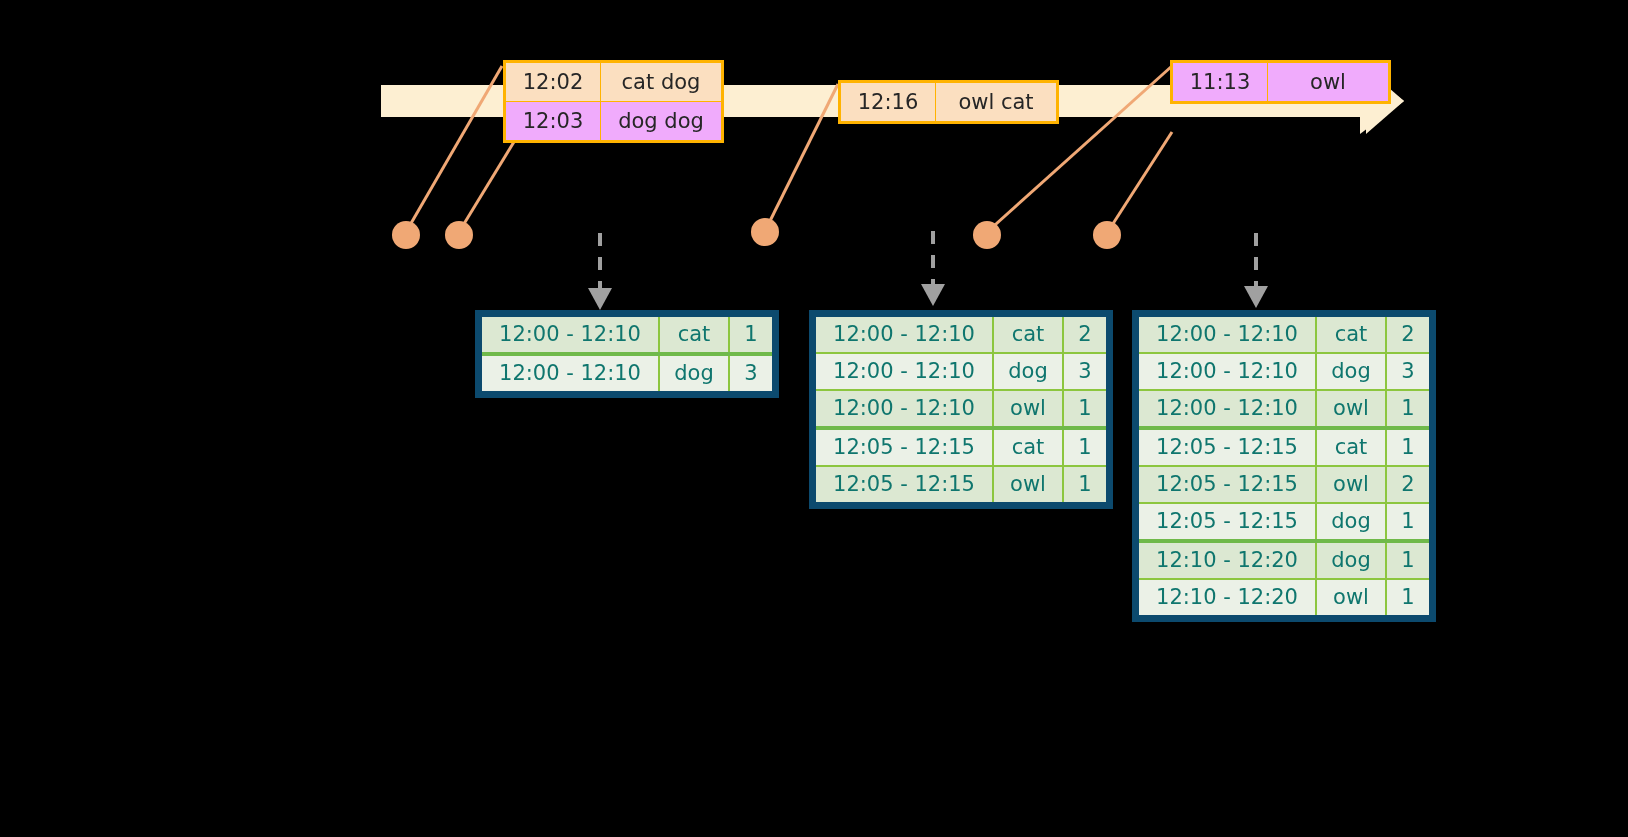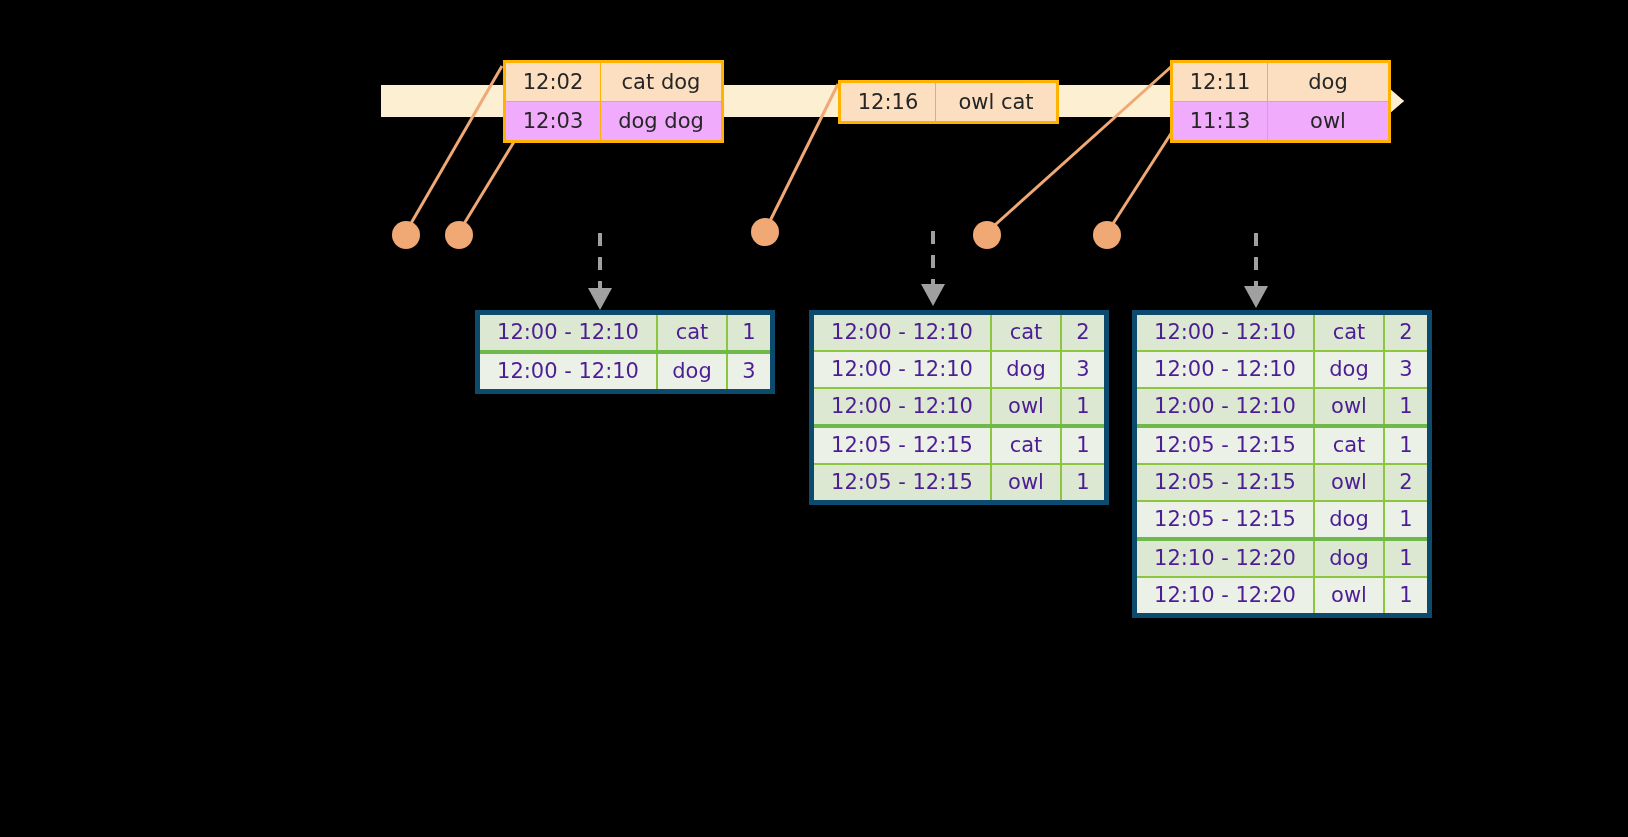--- a/index.html
+++ b/index.html
@@ -49,23 +49,23 @@
   }
   .event-table td.time-cell { width: 82px; }
   .event-table td.words-cell { width: 108px; }
   .event-table tr.row-a td { background: #FBDFC0; }
   .event-table tr.row-b td { background: #f0abfc; }
 
   
   .result-table {
     position: absolute;
     border-collapse: collapse;
-    border: 5px solid #0c4a6e;
+    border: 7px solid #0c4a6e;
     font-size: 21px;
-    color: #4c1d95;
+    color: #0f766e;
     z-index: 5;
     background: #E3EDDB;
   }
   .result-table td {
     border: 2px solid #8CC63F;
     height: 35px;
     line-height: 35px;
     padding: 0 8px;
     white-space: nowrap;
     text-align: center;
@@ -135,24 +135,20 @@
     <tbody>
         <tr class="row-a">
       <td class="time-cell">12:16</td>
       <td class="words-cell">owl cat</td>
     </tr>
   </tbody>
     </table>
 
   <table class="event-table" style="left:1170px; top:60px;">
     <tbody>
-        <tr class="row-a">
-      <td class="time-cell">12:11</td>
-      <td class="words-cell">dog</td>
-    </tr>
     <tr class="row-b">
       <td class="time-cell">11:13</td>
       <td class="words-cell">owl</td>
     </tr>
   </tbody>
     </table>
 
   <table class="result-table" style="left:475px; top:310px;">
     <tbody>
         <tr class="shade-a group-end">

